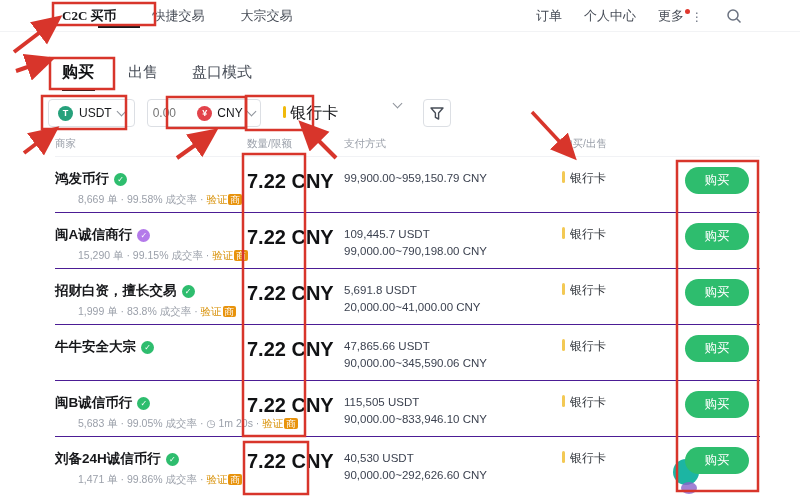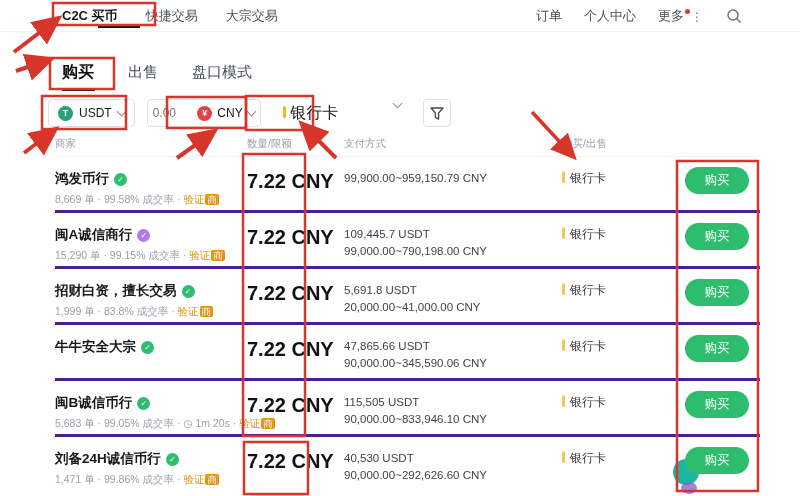--- a/index.html
+++ b/index.html
@@ -4,21 +4,21 @@
 <style>
   * { margin:0; padding:0; box-sizing:border-box; }
   html,body { width:800px; height:496px; }
   body {
     font-family:"Liberation Sans","DejaVu Sans",sans-serif;
     background:#ffffff; color:#17181b; position:relative; overflow:hidden;
   }
   
   .topnav { position:absolute; left:0; top:0; width:800px; height:32px;
     border-bottom:1px solid #f2f3f5; display:flex; align-items:center; }
-  .nav-left { display:flex; align-items:center; gap:28px; margin-left:62px; }
+  .nav-left { display:flex; align-items:center; gap:36px; margin-left:62px;font-family:Liberation Serif, serif; }
   .nav-item { font-size:13px; color:#474d57; cursor:pointer; white-space:nowrap; }
   .nav-item.active { color:#17181b; font-weight:bold; }
   .nav-underline { position:absolute; left:98px; top:26px; width:42px; height:2px; background:#17181b; }
   .nav-right { position:absolute; right:58px; top:0; height:32px; display:flex; align-items:center; gap:22px; }
   .more-wrap { display:flex; align-items:flex-start; gap:1px; }
   .red-dot { width:5px; height:5px; border-radius:50%; background:#e0382e; margin-top:2px; }
   .kebab { color:#6b7280; font-size:12px; letter-spacing:1px; margin-top:3px; }
   .searchbtn { display:flex; align-items:center; }
   
   .tabs { position:absolute; left:62px; top:62px; display:flex; align-items:center; gap:34px; }
@@ -42,29 +42,29 @@
   .ph { color:#c8cdd4; font-size:12px; border:none; outline:none; width:34px; }
   .fiatpart { display:flex; align-items:center; gap:5px; }
   .payselect { width:138px; padding:0 10px; justify-content:flex-start; gap:6px; position:relative; cursor:pointer; }
   .paybar { width:3px; height:12px; border-radius:2px; background:#f0b90b; display:inline-block; }
   .payselect .chev { position:absolute; right:10px; }
   .iconbtn { width:28px; justify-content:center; cursor:pointer; }
   
   .table { position:absolute; left:55px; top:137px; width:705px; }
   .thead, .row { display:grid; grid-template-columns:192px 97px 218px 123px 75px; }
   .thead { height:20px; font-size:10.5px; color:#9ba0aa; border-bottom:1px solid #f1f2f5; }
-  .row { height:56px; border-bottom:3px solid #4c1d95; }
+  .row { height:56px; border-bottom:1px solid #4c1d95; }
   .row:last-child { border-bottom:none; }
   .cell { padding-top:13px; }
   .mname { font-size:13.5px; font-weight:600; color:#17181b; display:flex; align-items:center; gap:5px; cursor:pointer; }
   .mbadge { width:13px; height:13px; border-radius:50%; color:#fff; font-size:8px;
     display:flex; align-items:center; justify-content:center; flex:0 0 13px; }
   .mbadge.green { background:#2ebd6e; }
   .mbadge.purple { background:#b47aea; }
-  .mstats { margin-top:5px; font-size:10.5px; color:#9ba0aa; white-space:nowrap; }
+  .mstats { margin-top:5px; font-size:10.5px; color:#9ba0aa; white-space:nowrap;margin-left:23px; }
   .tag { color:#d9930c; }
   .tag i { font-style:normal; background:#e8930c; color:#fff; border-radius:2px; padding:0 2px; margin-left:1px; font-size:9.5px; }
   .price { font-size:20px; font-weight:bold; color:#111214; }
   .amount div { font-size:11.5px; color:#3c4250; line-height:17px; }
   .payment { font-size:12px; color:#33373d; display:flex; align-items:flex-start; gap:5px; }
   .payment .paybar { margin-top:1px; background:#f3c954; }
   .action { padding-top:10px; position:relative; }
   .buy { width:64px; height:27px; border:none; border-radius:14px; background:#2ebd6e; color:#fff;
     font-size:12.5px; cursor:pointer; position:relative; z-index:2; }
   .blob-teal { position:absolute; left:673px; top:459px; width:26px; height:26px; border-radius:50%;

